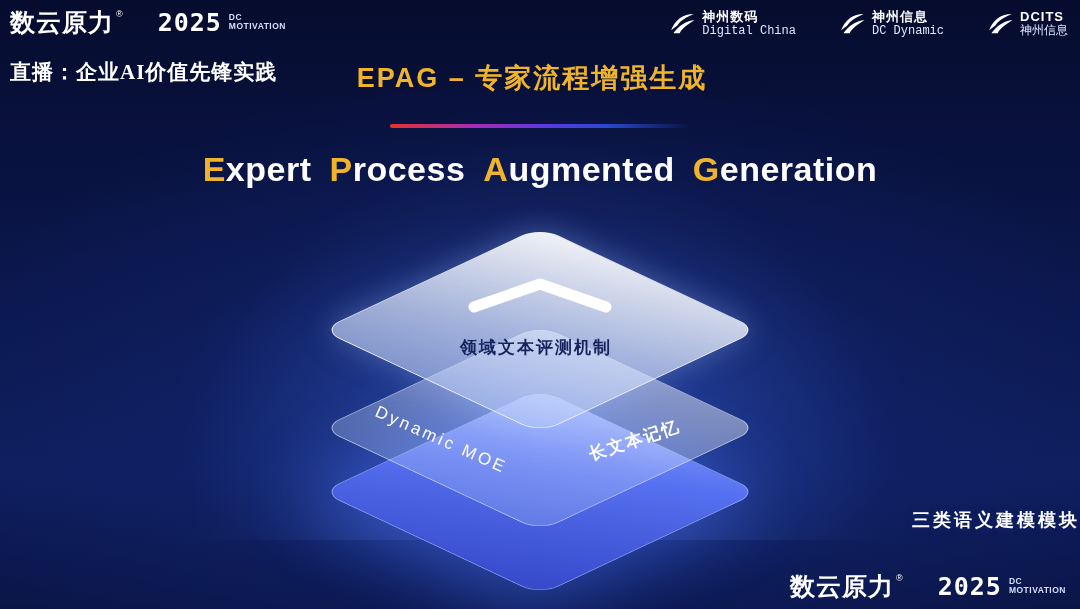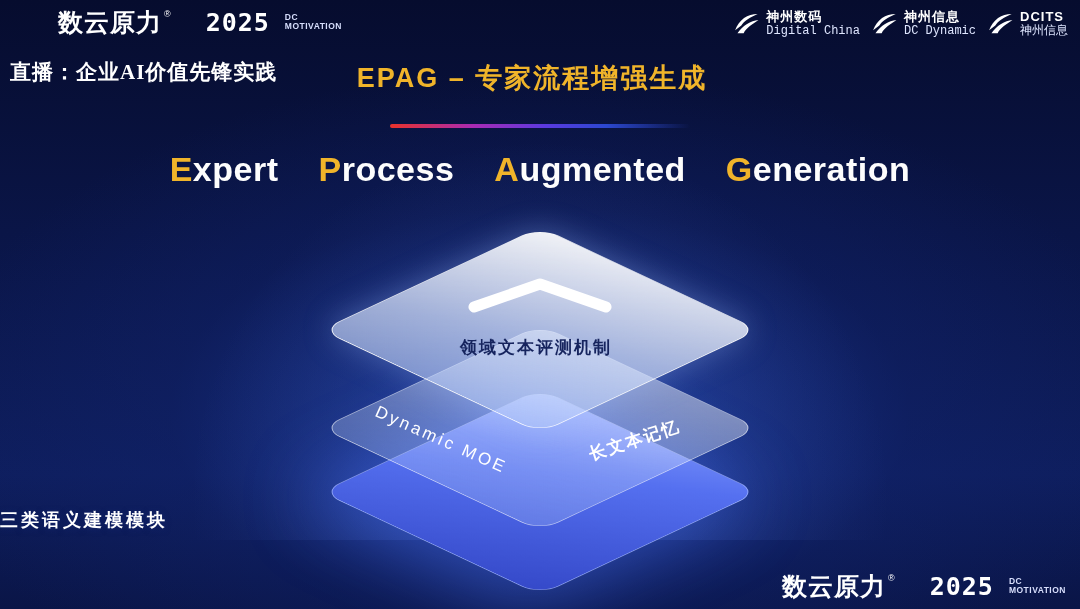--- a/index.html
+++ b/index.html
@@ -12,49 +12,49 @@
       linear-gradient(180deg, #060c2e 0%, #0a1547 38%, #0e1e5e 78%, #0a1547 100%);
   }
   .beam {
     position:absolute; top:110px; left:50%; transform:translateX(-50%);
     width:760px; height:430px; pointer-events:none;
     background:radial-gradient(ellipse at 50% 90%, rgba(90,130,240,0.28) 0%, rgba(90,130,240,0.0) 65%);
   }
 
   
   .brand { display:flex; align-items:flex-start; line-height:1; white-space:nowrap; }
-  .brand-name { font-size:25px; font-weight:bold; letter-spacing:1px;margin-left:48px; }
+  .brand-name { font-size:25px; font-weight:bold; letter-spacing:1px; }
   .brand-reg  { font-size:9px; margin:0 3px 0 2px; }
   .brand-year { font-size:25px; font-weight:bold; font-family:"DejaVu Sans Mono","Liberation Mono",monospace; letter-spacing:1px;margin-left:32px; }
-  .brand-tag  { display:flex; flex-direction:column; margin-left:15px; margin-top:3px; }
+  .brand-tag  { display:flex; flex-direction:column; margin-left:7px; margin-top:3px; }
   .brand-tag span { font-size:8.5px; font-weight:bold; letter-spacing:0.5px; color:#d7defc; }
   .brand-top-left { position:absolute; left:10px; top:10px; }
   .brand-bottom-right { position:absolute; right:14px; bottom:10px; }
 
   .live-label { position:absolute; left:10px; top:58px; font-size:21px; font-weight:bold; letter-spacing:1px;font-family:Liberation Serif, serif; }
 
   
   .slide-title {
     position:absolute; top:60px; left:0; right:16px; text-align:center;
     font-size:27px; font-weight:bold; color:#f0b42a; letter-spacing:2px;
   }
   .divider {
     position:absolute; top:124px; left:50%; transform:translateX(-50%);
     width:300px; height:4px; border-radius:2px;
     background:linear-gradient(90deg, #e8322b 0%, #a92bb4 28%, #5a3ae0 52%, #2c48d0 72%, rgba(30,60,170,0) 100%);
   }
   .main-title {
     position:absolute; top:150px; left:0; right:0; margin:0; text-align:center;
     font-size:34px; font-weight:bold; letter-spacing:0.5px; color:#fdfdfd;
   }
-  .main-title .word { margin:0 20px; }
+  .main-title .word { margin:0 9px; }
   .main-title .lead { color:#f0b42a; }
 
   
-  .partners { position:absolute; top:10px; right:12px; display:flex; gap:10px; }
+  .partners { position:absolute; top:10px; right:12px; display:flex; gap:42px; }
   .partner { display:flex; align-items:center; gap:6px; }
   .p-icon svg { display:block; }
   .p-text { display:flex; flex-direction:column; line-height:1.15; }
   .p-name { font-size:13px; font-weight:bold; letter-spacing:1px; }
   .p-sub  { font-size:12px; color:#dfe6ff;font-family:Liberation Mono, monospace; }
 
   
   .layer {
     position:absolute; left:calc(50% - 155px); width:310px; height:310px;
     border-radius:26px; transform:scaleY(0.47) rotate(45deg);
@@ -85,21 +85,21 @@
   }
   .label-mid-left {
     left:380px; top:402px; transform:rotate(24deg); transform-origin:left top;
     font-size:17px; color:#ffffff; letter-spacing:3px;
   }
   .label-mid-right {
     left:586px; top:444px; transform:rotate(-18deg); transform-origin:left top;
     font-size:17px; font-weight:bold; color:#ffffff; letter-spacing:2px;
   }
   .label-bottom {
-    left:0; right:0; top:508px; text-align:left;
+    left:0; right:0; top:508px; text-align:right;
     font-size:18px; font-weight:bold; color:#ffffff; letter-spacing:3px;
     text-shadow:0 1px 6px rgba(20,40,120,0.6);
   }
 </style>
 </head>
 <body>
 
 <div class="slide">
   <div class="beam"></div>
 

